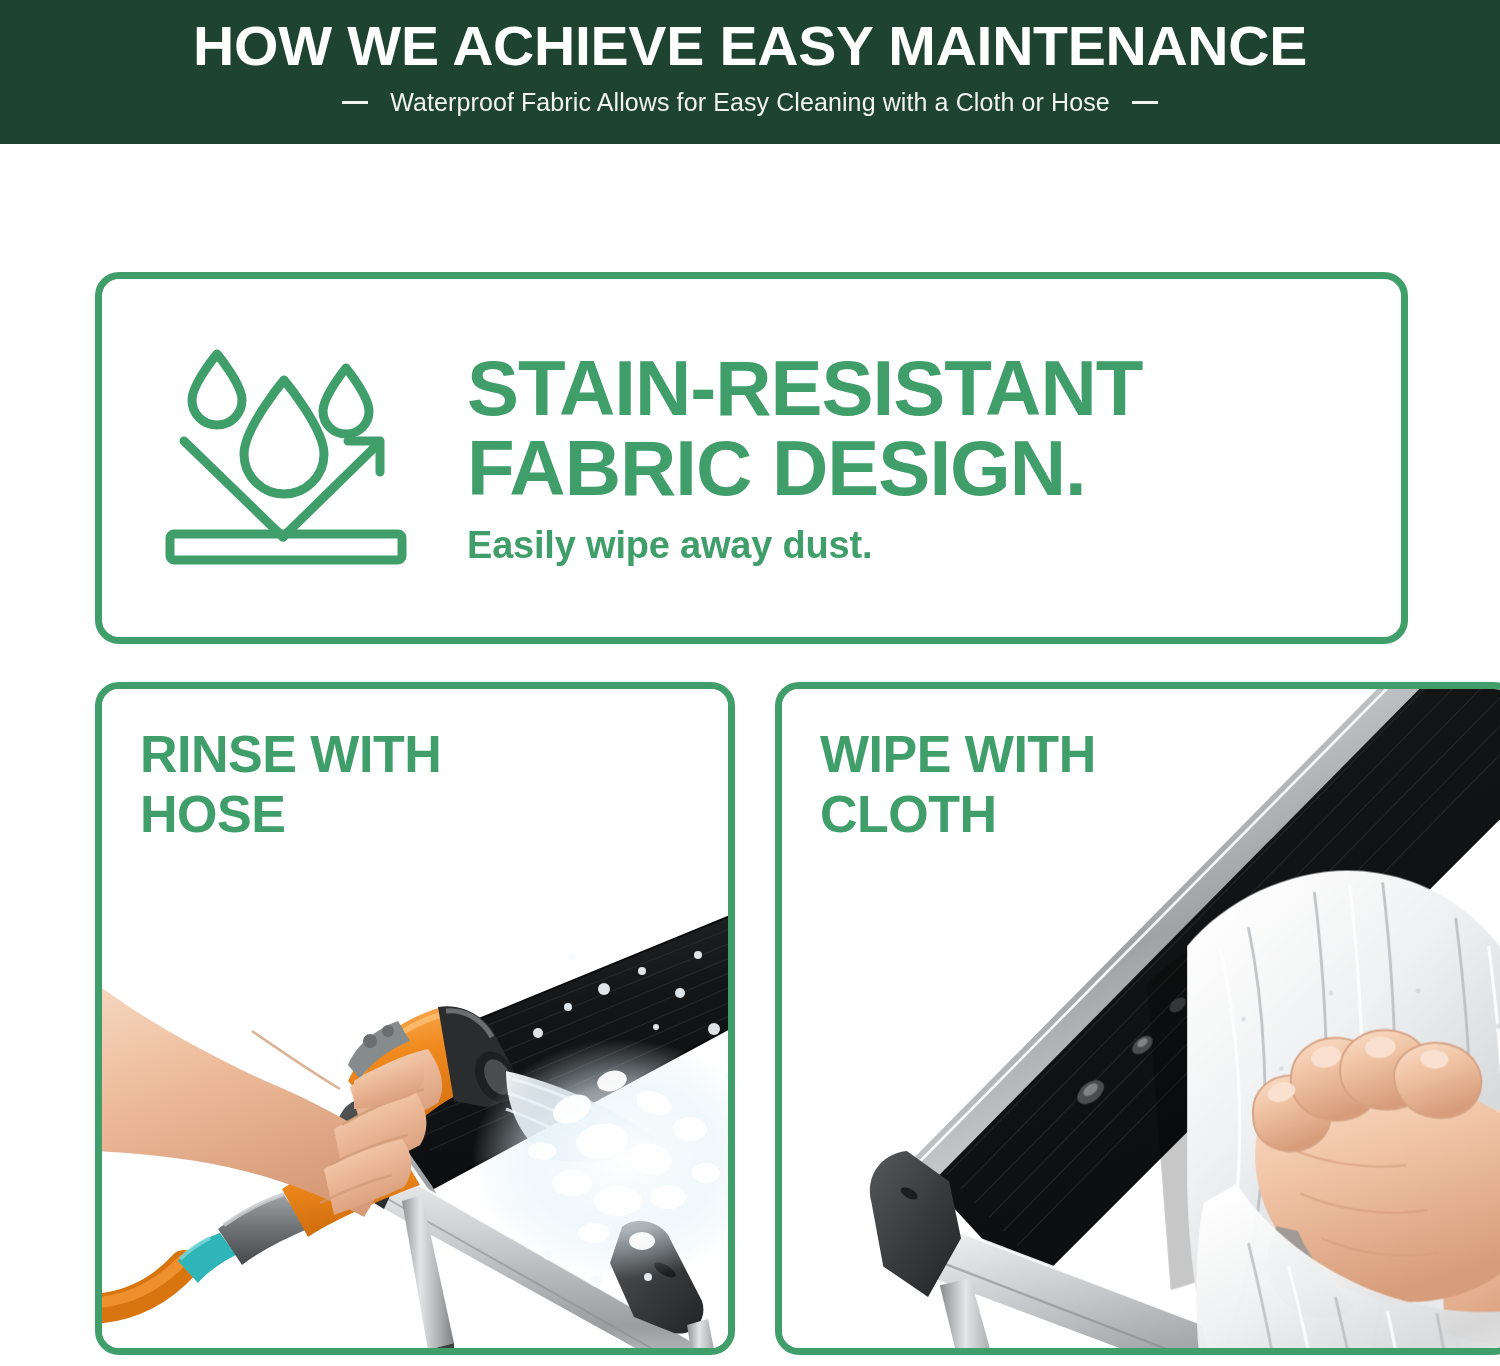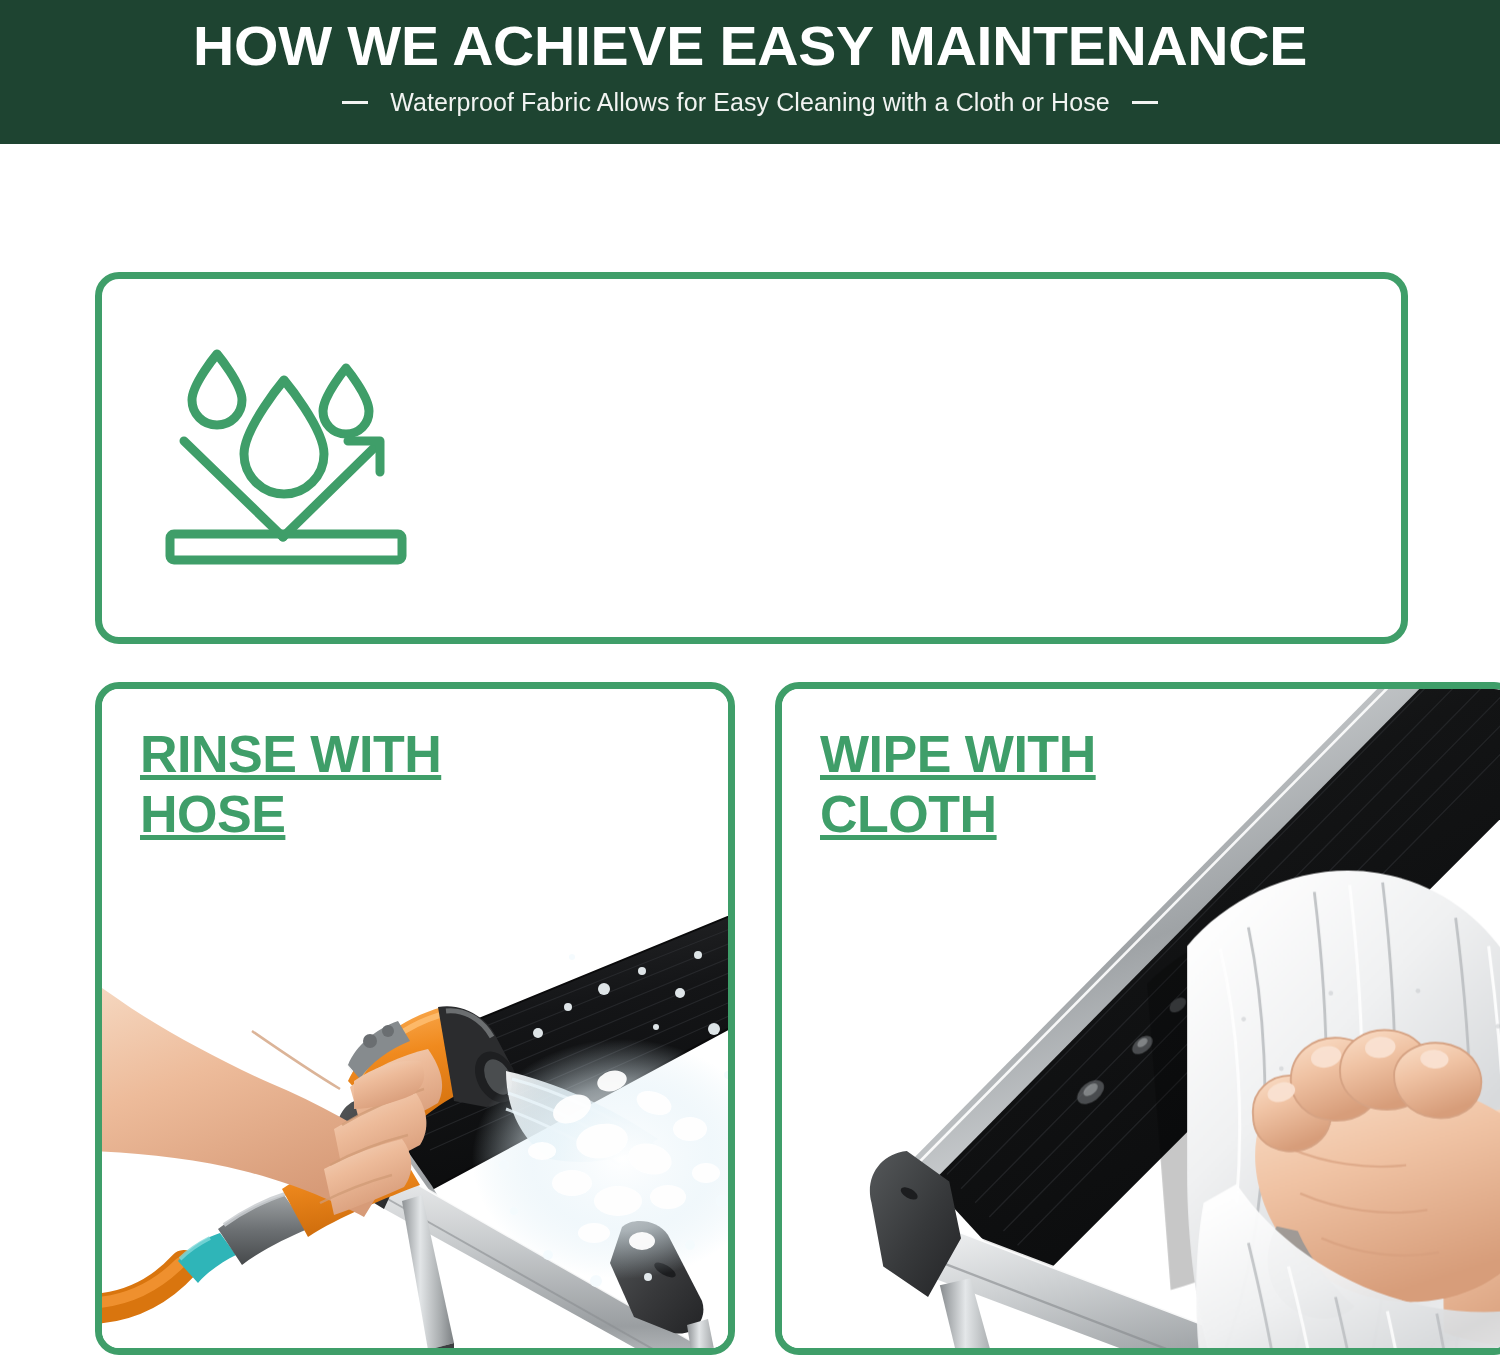--- a/index.html
+++ b/index.html
@@ -130,21 +130,20 @@
     left: 38px;
     top: 36px;
     color: #3f9e69;
     font-size: 52px;
     font-weight: bold;
     line-height: 1.15;
     letter-spacing: -0.5px;
     z-index: 6;
     margin: 0;
     white-space: pre-line;
-    text-decoration: underline;
   }
 
   .photo {
     position: absolute;
     left: 0; top: 0;
     width: 100%; height: 100%;
     overflow: hidden;
   }
   .photo svg { display: block; width: 100%; height: 100%; }
 </style>
@@ -173,20 +172,25 @@
 
       <path d="M22 103 L121 199"></path>
 
       <path d="M121 199 L216 106"></path>
       <path d="M186 103 L218 103 L218 134"></path>
     </g>
 
     <rect x="8" y="196" width="232" height="26" rx="4" fill="none" stroke="#3f9e69" stroke-width="9"></rect>
   </svg>
 
+  <div class="top-text-block">
+    <div class="headline">STAIN-RESISTANT</div>
+    <div class="headline">FABRIC DESIGN.</div>
+    <div class="subline">Easily wipe away dust.</div>
+  </div>
 </div>
 
 <div class="card card-bottom-left">
   <div class="card-heading">RINSE WITH
 HOSE</div>
 
   <div class="photo">
     <svg viewBox="0 0 626 659" preserveAspectRatio="xMidYMid slice" aria-hidden="true">
       <defs>
         <linearGradient id="frameL" x1="0" y1="0" x2="0" y2="1">

